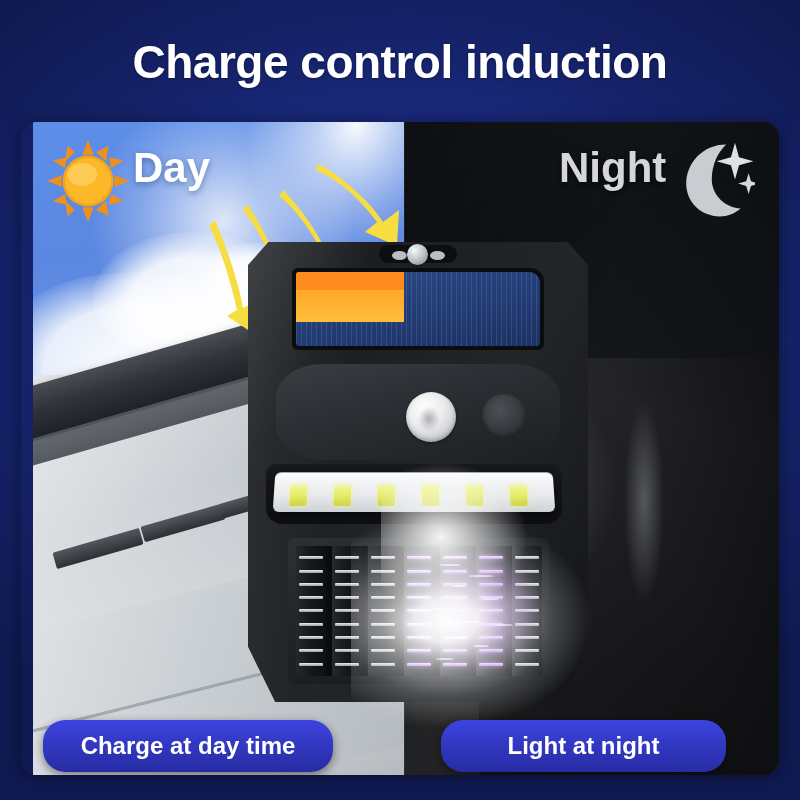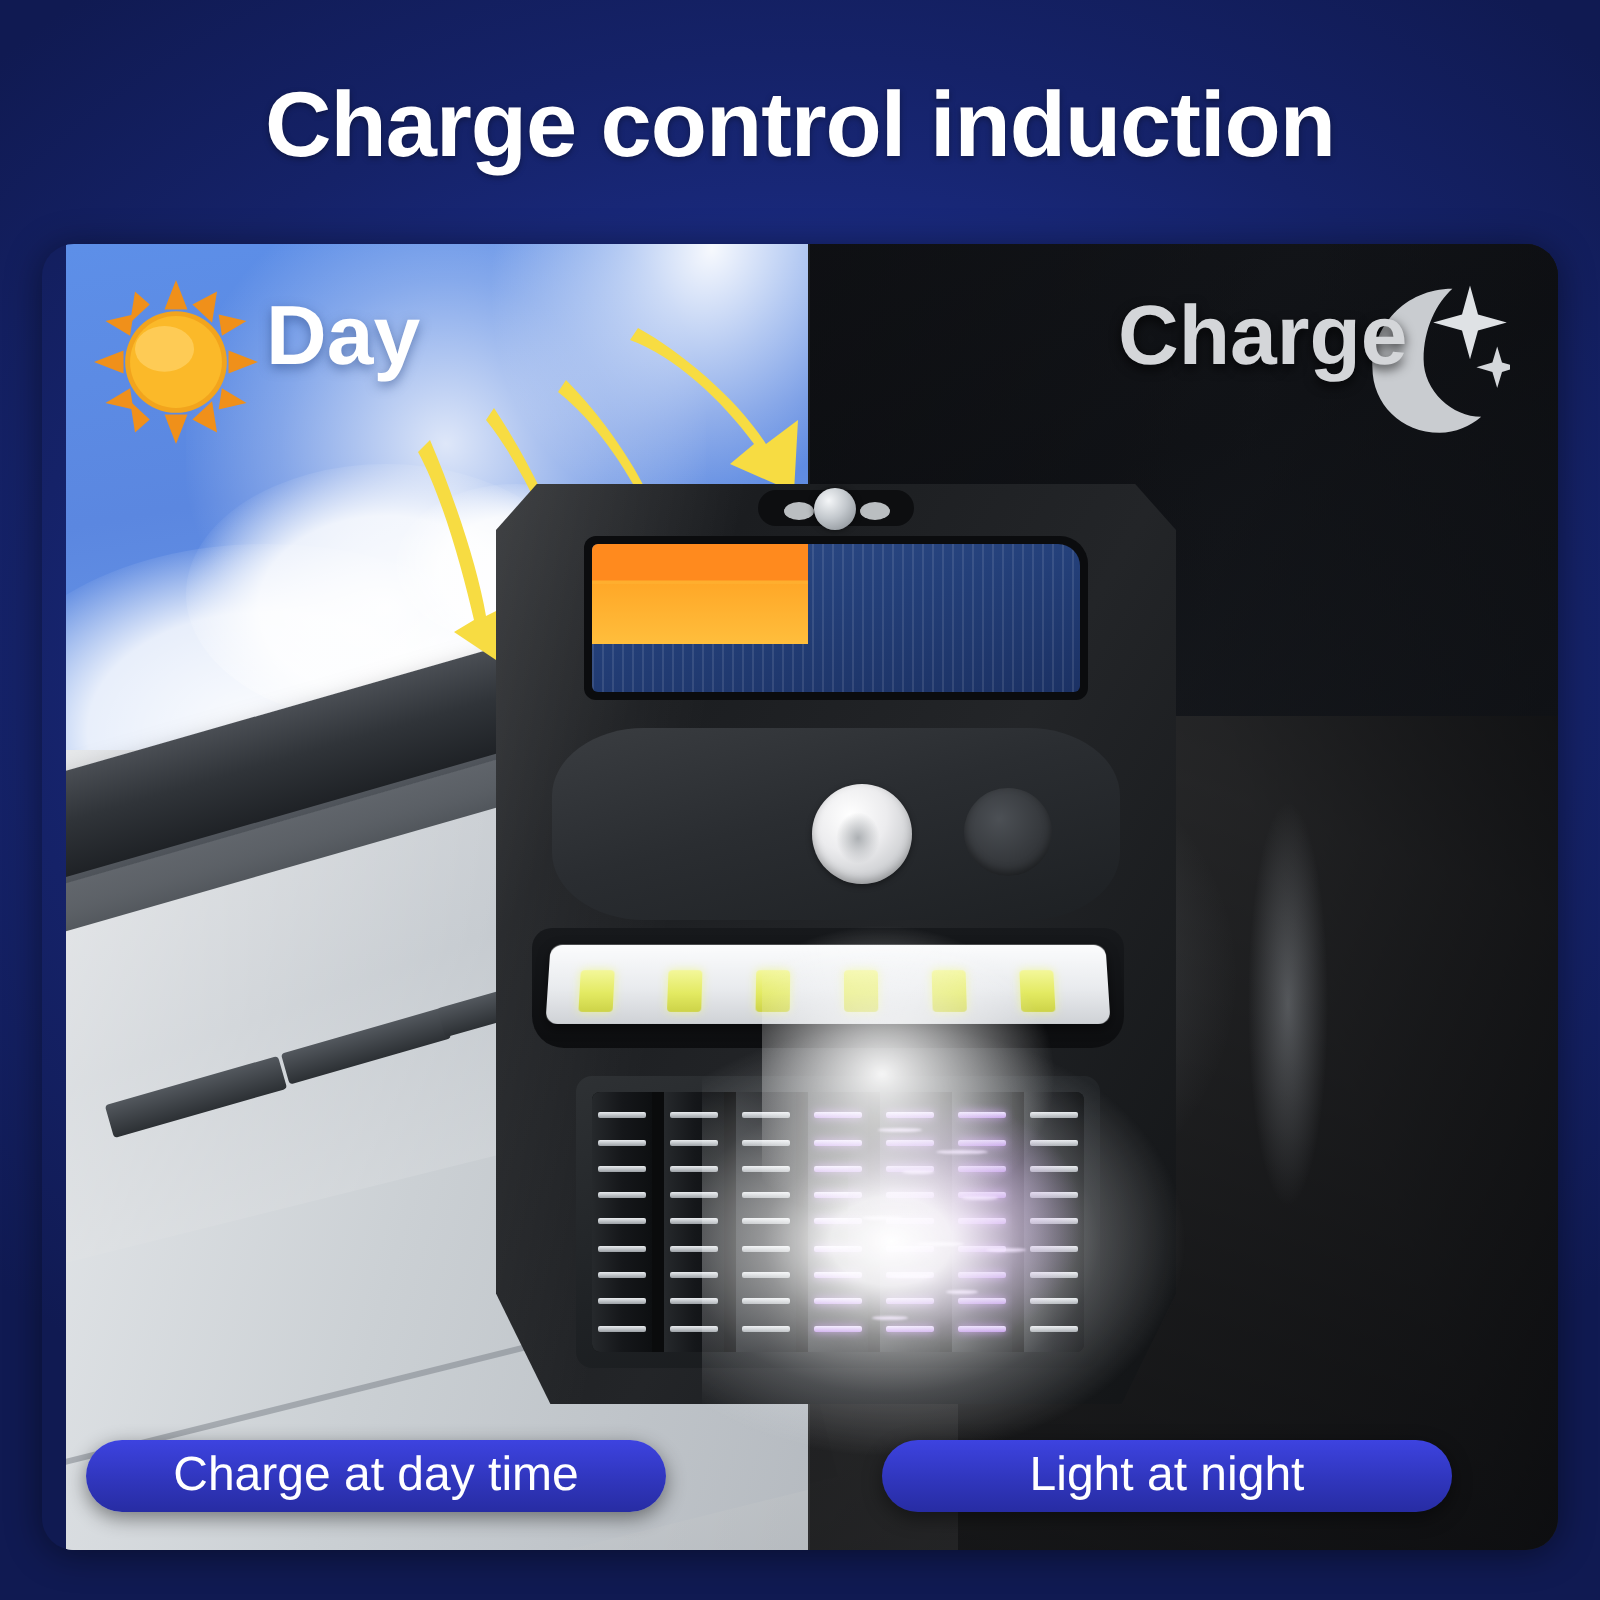--- a/index.html
+++ b/index.html
@@ -332,25 +332,25 @@
     width: 300px; height: 230px;
     background: radial-gradient(ellipse 40% 45% at 20% 50%, rgba(255,255,255,.95) 0%, rgba(255,255,255,.45) 38%, rgba(255,255,255,0) 72%);
     pointer-events: none;
   }
 
   
   #rays { position: absolute; left: 180px; top: 20px; width: 260px; height: 230px; }
 
   
   .pill {
-    position: absolute; top: 598px; height: 36px;
+    position: absolute; top: 598px; height: 52px;
     border-radius: 22px;
     background: linear-gradient(180deg, #3d43e0 0%, #3036bd 55%, #272ca3 100%);
     color: #ffffff;
-    font-size: 24px; font-weight: normal;
+    font-size: 24px; font-weight: bold;
     display: flex; align-items: center; justify-content: center;
     box-shadow: 0 3px 10px rgba(0,0,0,.45);
     white-space: nowrap;
   }
   #pill-day   { left: 22px;  width: 290px; }
   #pill-night { left: 420px; width: 285px; }
 
   
   #seam {
     position: absolute; left: 383px; top: 0; width: 1px; height: 653px;
@@ -426,21 +426,21 @@
       <div id="night-sky"></div>
       <div id="night-tint"></div>
       <div id="night-spill"></div>
       <div id="night-wisp"></div>
 
       <svg id="moon-icon" viewBox="0 0 120 105">
         <path d="M92 8 C62 8 42 32 42 57 C42 80 60 98 84 98 C94 98 103 94 110 88 C92 88 74 72 74 52 C74 33 82 17 92 8 Z" fill="#c9ccd0" transform="translate(-8,0)"></path>
         <polygon points="95,6 100,24 118,29 100,34 95,52 90,34 72,29 90,24" fill="#dfe2e5"></polygon>
         <polygon points="112,44 115,54 125,57 115,60 112,70 109,60 99,57 109,54" fill="#d4d7db"></polygon>
       </svg>
-      <div id="label-night">Charge</div>
+      <div id="label-night">Night</div>
     </div>
 
     <div id="seam"></div>
 
     <svg id="rays" viewBox="0 0 260 230">
       <g fill="#f7dc42">
 
         <path d="M118 22 C140 34 168 58 182 80 L198 68 L196 104 L164 90 L176 80 C160 58 136 36 114 28 Z"></path>
 
         <path d="M82 48 C100 66 118 92 126 112 L140 104 L138 134 L112 120 L122 112 C112 92 96 68 78 54 Z"></path>

